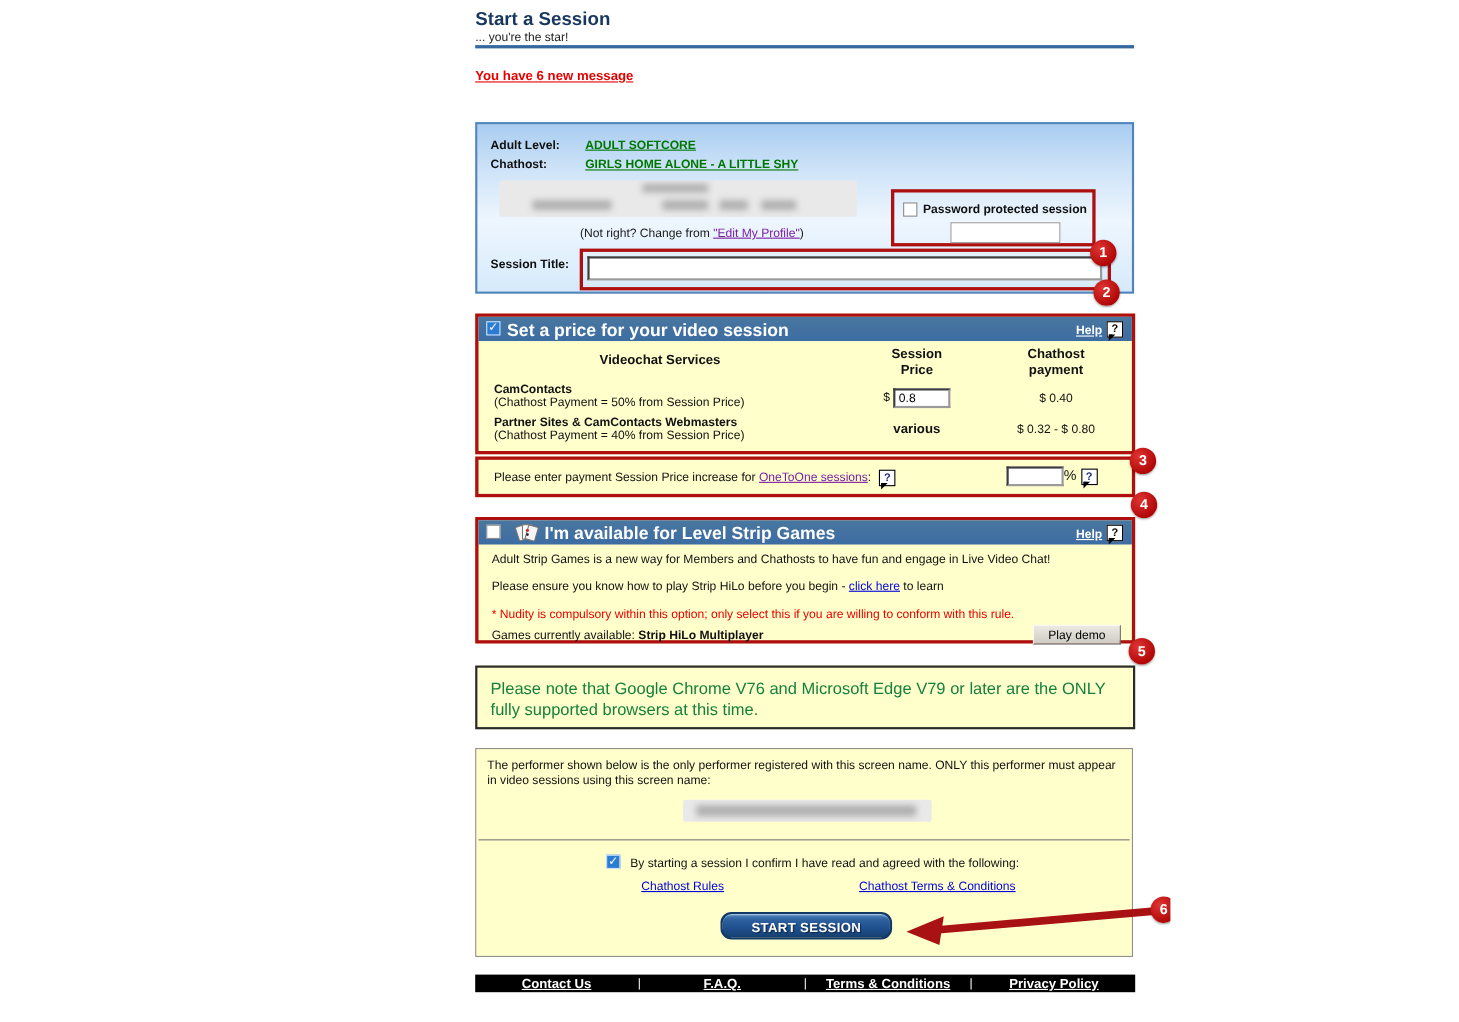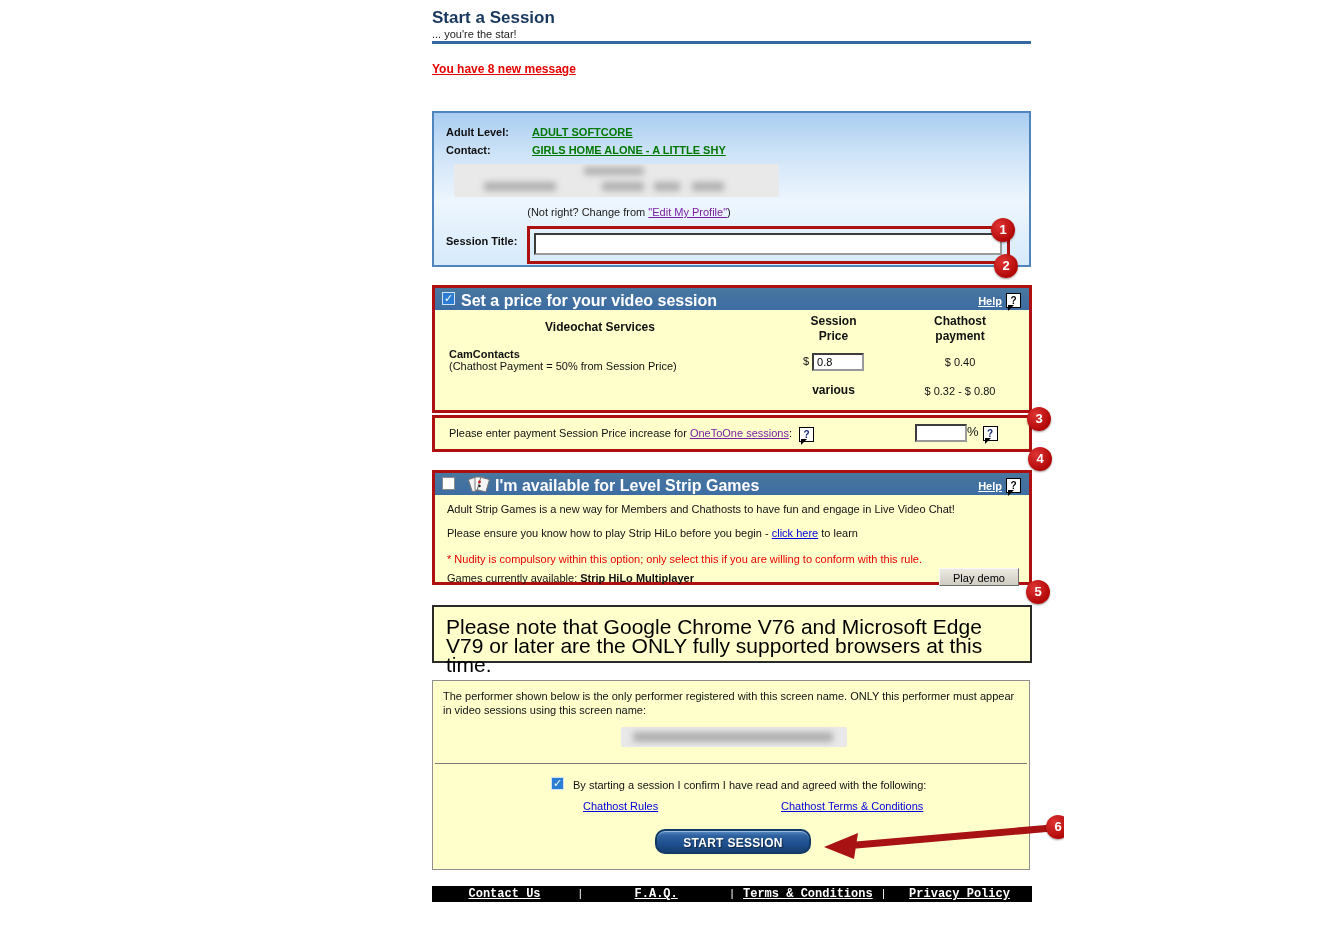--- a/index.html
+++ b/index.html
@@ -55,74 +55,79 @@
 
   
   .red-text{color:#e80000;}
   .blue-link{color:#0000dd;text-decoration:underline;cursor:pointer;}
   .demo-btn{position:absolute;right:10px;top:72px;width:80px;height:18px;
             background:linear-gradient(180deg,#ece9e2,#cfccc4);border:1px solid;
             border-color:#f8f8f8 #6e6e6e #6e6e6e #f8f8f8;font-size:11px;text-align:center;line-height:16px;cursor:pointer;}
 
   
   .browser-note{left:432px;top:605px;width:572px;height:34px;background:#ffffcc;border:2px solid #2a2a2a;
-                font-size:21px;color:#000000;line-height:19px;padding:10px 12px;}
+                font-size:15px;color:#15803d;line-height:19px;padding:10px 12px;}
   .perf-box{left:432px;top:680px;width:596px;height:188px;background:#ffffcc;border:1px solid #8f8f8f;}
   .divider{position:absolute;left:2px;top:82px;width:592px;border-top:1px solid #777;}
 
   .start-btn{position:absolute;left:222px;top:148px;width:156px;height:25px;border-radius:10px;
              background:linear-gradient(180deg,#5b8cc4 0%,#2f62a0 22%,#1d4d8c 65%,#16406f 100%);
              border:2px solid #123a66;color:#fff;font-weight:bold;font-size:12px;letter-spacing:.3px;
              text-align:center;line-height:23px;box-shadow:inset 0 1px 0 rgba(255,255,255,.4);
              text-shadow:1px 1px 1px rgba(0,0,0,.5);cursor:pointer;}
 
   
   .badge{position:absolute;width:24px;height:24px;border-radius:50%;
          background:radial-gradient(circle at 35% 32%,#de3434,#b00606 72%);
          color:#fff;font-weight:bold;font-size:13px;text-align:center;line-height:24px;
          box-shadow:0 1px 2px rgba(0,0,0,.4);z-index:30;}
 
   
-  .fbar1{left:432px;top:886px;width:600px;height:16px;background:#000;display:flex;align-items:center;font-family:Liberation Mono, monospace;}
+  .fbar1{left:432px;top:886px;width:600px;height:16px;background:#000;display:flex;align-items:center;}
   .flink{flex:1;text-align:center;font-size:12px;font-weight:bold;color:#fff;text-decoration:underline;cursor:pointer;}
   .fsep{color:#fff;font-size:11px;}
   .fbar2{left:487px;top:903px;width:490px;height:20px;background:#000;border-radius:0 0 16px 16px;}
   .fb2-txt{position:absolute;top:3px;font-size:11px;font-weight:bold;color:#fff;}
   .logo-box{position:absolute;left:185px;top:-1px;width:120px;height:24px;background:#d9eafc;
             text-align:center;line-height:24px;font-size:15px;font-weight:bold;cursor:pointer;}
   .logo-cam{color:#e60000;} .logo-contacts{color:#12121c;}
 </style>
 </head>
 <body>
 
 <div id="page">
 
   <div class="abs page-title">Start a Session</div>
   <div class="abs page-sub">... you're the star!</div>
   <div class="abs blue-rule"></div>
-  <a class="abs msg-link">You have 8 new message</a>
+  <a class="abs msg-link">You have 6 new message</a>
 
   <div class="abs bluebox">
     <span class="abs lbl" style="left:12px;top:13px;">Adult Level:</span>
     <a class="abs green-link" style="left:98px;top:13px;">ADULT SOFTCORE</a>
-    <span class="abs lbl" style="left:12px;top:31px;">Contact:</span>
+    <span class="abs lbl" style="left:12px;top:31px;">Chathost:</span>
     <a class="abs green-link" style="left:98px;top:31px;">GIRLS HOME ALONE - A LITTLE SHY</a>
 
     <div class="abs redact" style="left:20px;top:51px;width:325px;height:33px;">
       <span class="rl" style="left:130px;top:3px;width:60px;height:8px;"></span>
       <span class="rl" style="left:30px;top:18px;width:72px;height:9px;"></span>
       <span class="rl" style="left:148px;top:18px;width:42px;height:9px;"></span>
       <span class="rl" style="left:200px;top:18px;width:26px;height:9px;"></span>
       <span class="rl" style="left:238px;top:18px;width:32px;height:9px;"></span>
     </div>
 
     <div class="abs small center" style="left:40px;top:93px;width:310px;">
       <span>(Not right? Change from </span><a class="purple-link">"Edit My Profile"</a><span>)</span>
     </div>
 
+    <div class="abs pw-box">
+      <div class="cb abs" style="left:8px;top:9px;"></div>
+      <span class="abs lbl" style="left:26px;top:10px;">Password protected session</span>
+      <input class="abs pw-input" value="" style="">
+    </div>
 
     <span class="abs lbl" style="left:12px;top:122px;">Session Title:</span>
     <div class="abs st-redbox">
       <input class="abs sunken" style="left: 4px; top: 4px; width: 458px; height: 18px;" value="">
     </div>
   </div>
 
   <div class="badge" style="left:991px;top:218px;">1</div>
   <div class="badge" style="left:994px;top:254px;">2</div>
 
@@ -146,20 +151,24 @@
     <div class="pt-cell" style="left:14px;top:60px;">
       <span class="bold">CamContacts</span><br>
       <span>(Chathost Payment = 50% from Session Price)</span>
     </div>
     <div class="pt-cell center" style="left:336px;top:65px;width:125px;">
       <span>$</span>
       <input class="sunken" style="width: 42px; height: 14px; vertical-align: middle;" value="0.8">
     </div>
     <div class="pt-cell center" style="left:458px;top:68px;width:134px;">$ 0.40</div>
 
+    <div class="pt-cell" style="left:14px;top:90px;">
+      <span class="bold">Partner Sites &amp; CamContacts Webmasters</span><br>
+      <span>(Chathost Payment = 40% from Session Price)</span>
+    </div>
     <div class="pt-cell bold center" style="left:336px;top:95px;width:125px;font-size:12px;">various</div>
     <div class="pt-cell center" style="left:458px;top:97px;width:134px;">$ 0.32 - $ 0.80</div>
   </div>
   <div class="badge" style="left:1027px;top:407px;">3</div>
 
   <div class="abs redframe" style="left:432px;top:415px;width:594px;height:31px;">
     <div class="pt-cell" style="left:14px;top:9px;">
       <span>Please enter payment Session Price increase for </span><a class="purple-link">OneToOne sessions</a><span>:</span>
       <span class="qicon navy">?</span>
     </div>

